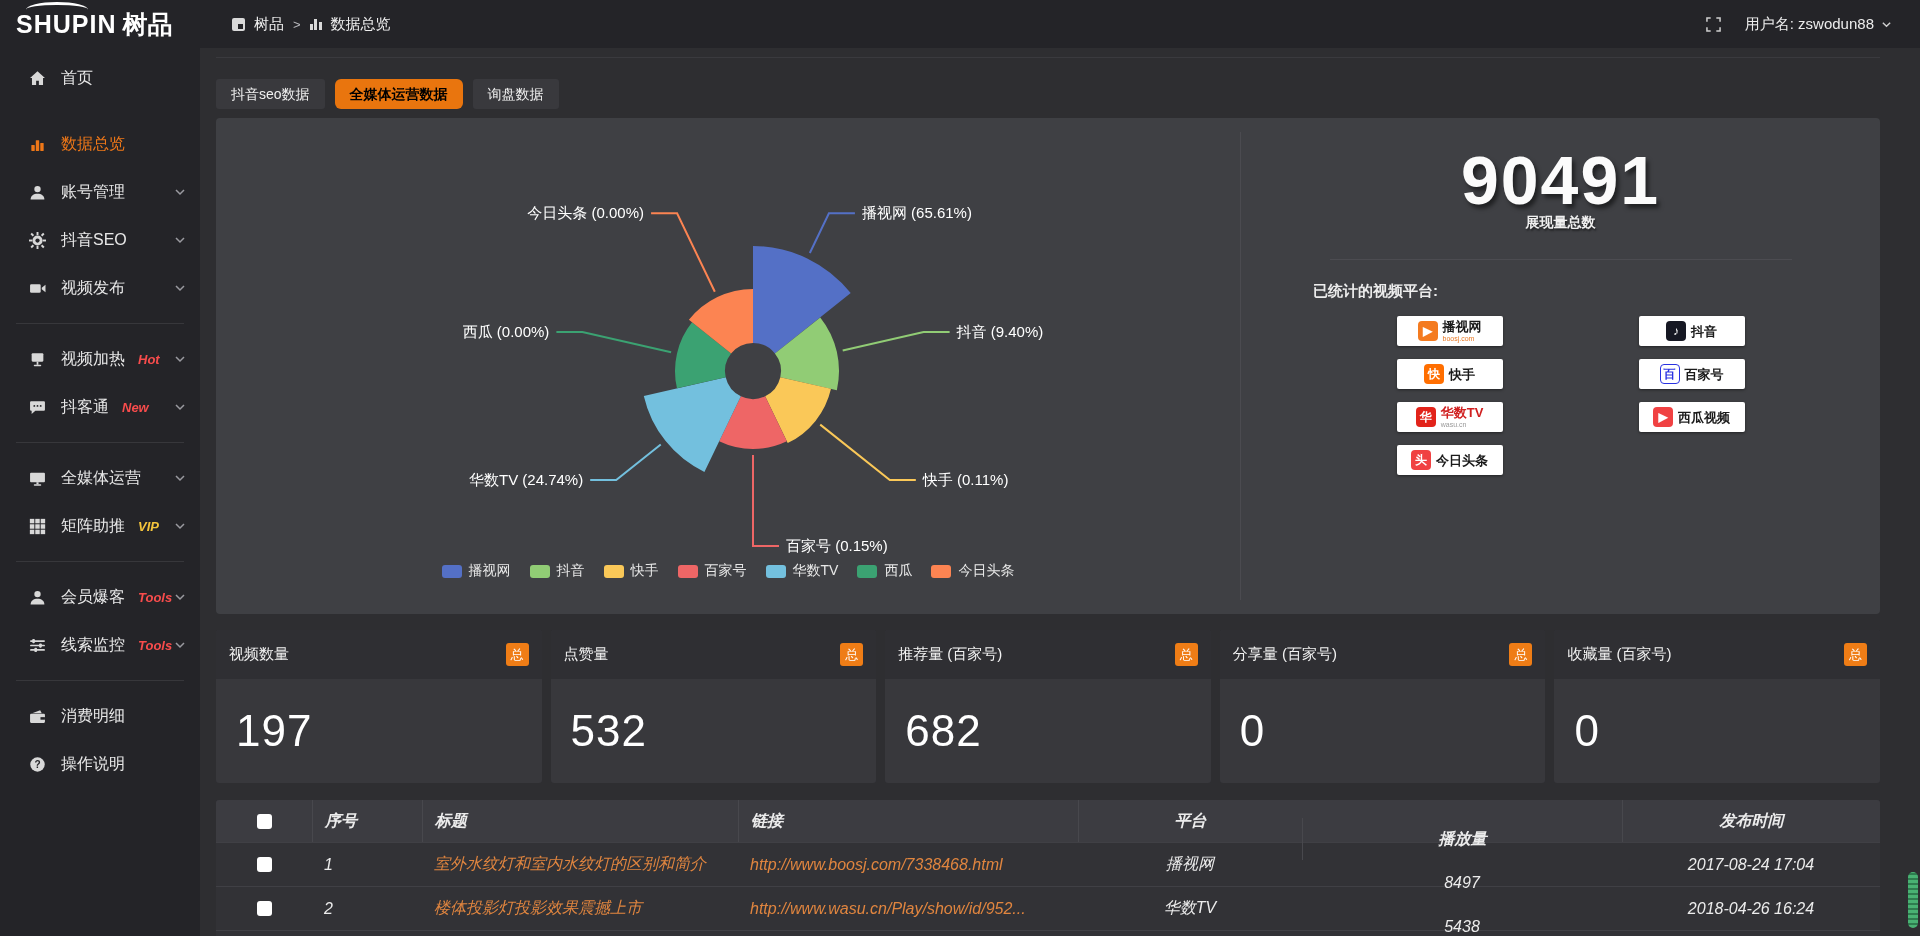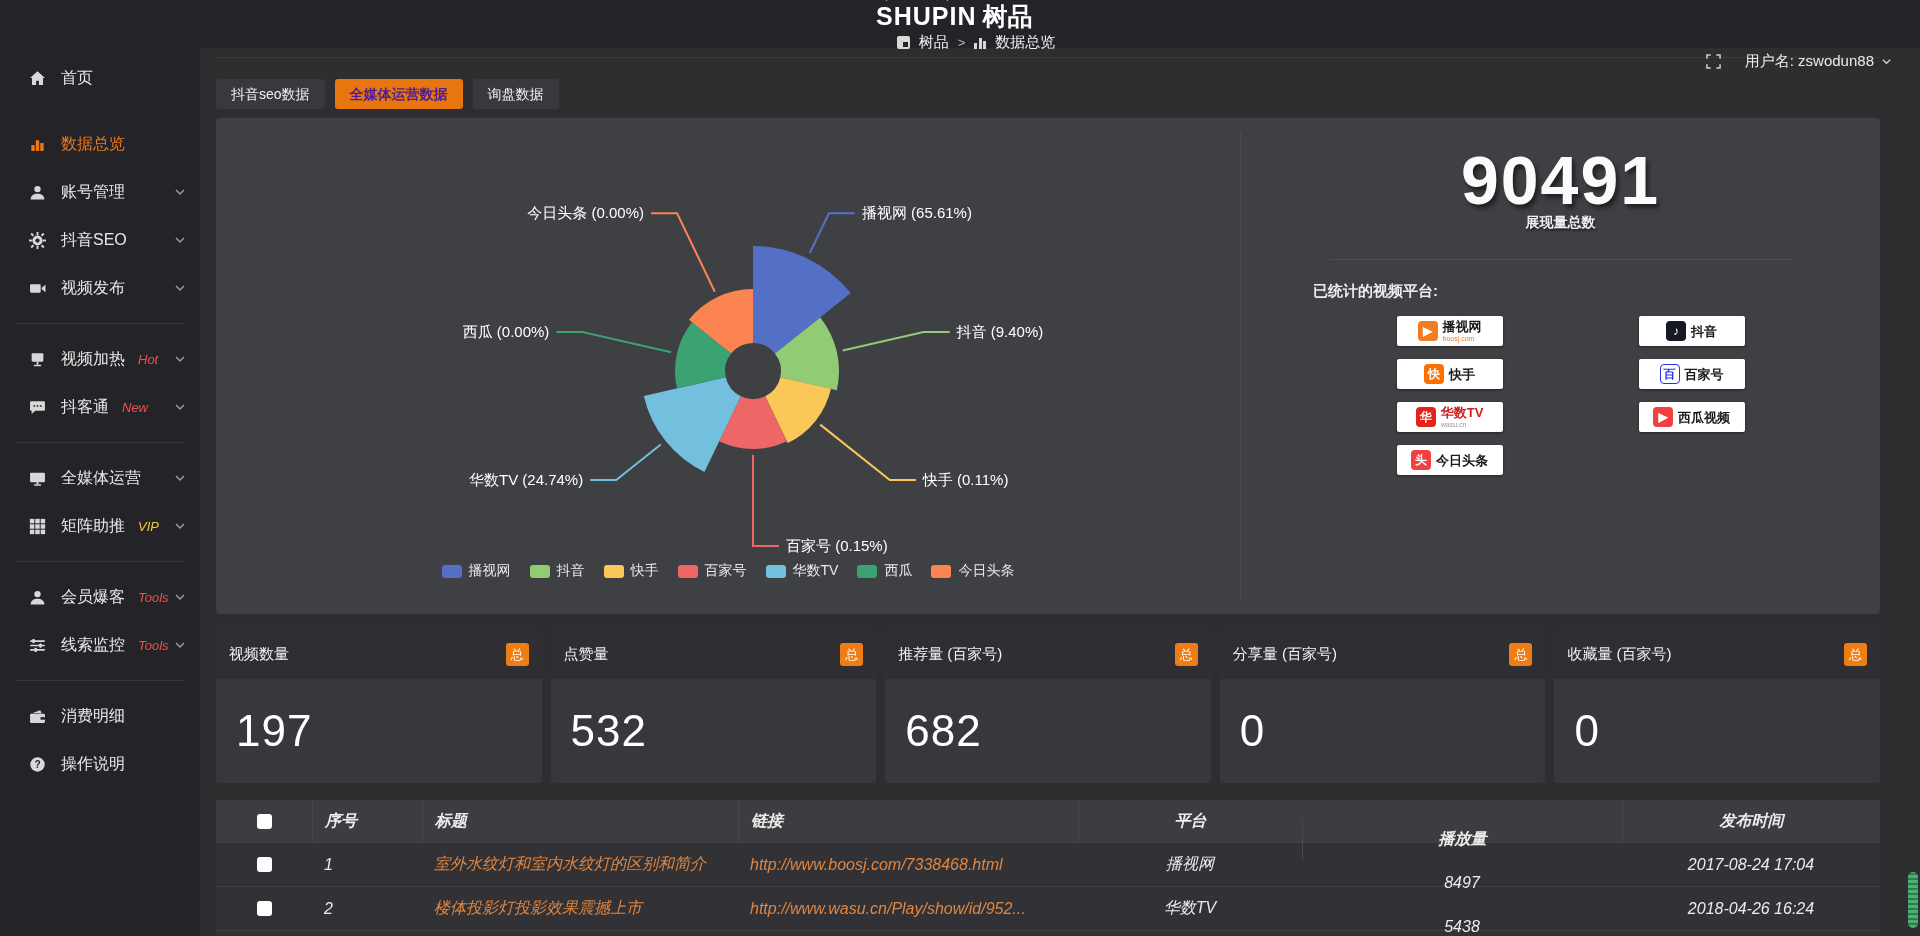--- a/index.html
+++ b/index.html
@@ -3,50 +3,50 @@
 <meta charset="utf-8">
 <style>
   * { box-sizing: border-box; }
   html,body { margin:0; padding:0; }
   body {
     width:1920px; height:936px; overflow:hidden; position:relative;
     background:#2e2e31; color:#ececec;
     font-family:"Liberation Sans", sans-serif;
   }
   
-  .topbar { position:absolute; top:0; left:0; width:1920px; height:48px; background:#242428; display:flex; align-items:center; z-index:20;flex-direction:column; }
+  .topbar { position:absolute; top:0; left:0; width:1920px; height:48px; background:#242428; display:flex; align-items:center; z-index:20; }
   .logo { width:200px; padding-left:16px; display:flex; align-items:baseline; gap:6px; }
   .logo-en { font-size:25px; font-weight:800; letter-spacing:1px; color:#fff; position:relative; }
   .logo-en::before { content:""; position:absolute; top:-8px; left:10px; width:62px; height:12px; border-top:3px solid #fff; border-radius:50%; }
   .logo-cn { font-size:25px; font-weight:800; color:#fff; }
   .breadcrumb { display:flex; align-items:center; gap:9px; margin-left:32px; font-size:15px; color:#f0f0f0; }
   .crumb-sq { width:13px; height:13px; background:#d9d9d9; border-radius:2px; position:relative; }
   .crumb-sq::after { content:""; position:absolute; right:2px; bottom:2px; width:5px; height:5px; background:#242428; }
   .crumb-bars { display:flex; align-items:flex-end; gap:1.5px; height:12px; }
   .crumb-bars i { display:block; width:3px; background:#d9d9d9; }
   .crumb-sep { color:#b9b9bd; font-size:13px; }
   .topbar-right { margin-left:auto; display:flex; align-items:center; gap:24px; padding-right:28px; font-size:15px; }
   .fs-btn { cursor:pointer; display:flex; }
   .user { display:flex; align-items:center; gap:7px; cursor:pointer; }
   
   .sidebar { position:absolute; top:48px; left:0; bottom:0; width:200px; background:#242428; padding-top:6px; z-index:10;text-align:right; }
   .side-item { height:48px; display:flex; align-items:center; padding:0 14px 0 28px; font-size:16px; color:#e8e8e8; cursor:pointer; }
   .side-item .s-icon { width:18px; height:18px; margin-right:15px; display:flex; align-items:center; justify-content:center; }
   .side-item svg { fill:#d8d8d8; }
   .side-item.active { color:#ee7718; }
   .side-item.active svg { fill:#ee7718; }
-  .side-badge { font-style:italic; font-weight:normal; font-size:13px; margin-left:13px; }
+  .side-badge { font-style:italic; font-weight:bold; font-size:13px; margin-left:13px; }
   .side-chevron { margin-left:auto; display:flex; }
   .side-divider { height:1px; background:#37373b; margin:11px 16px; }
   
   .main { position:absolute; top:48px; left:200px; right:0; bottom:0; padding:0 40px 0 16px; }
   .top-divider { height:1px; background:#3a3a3e; margin-top:9px; }
   .tabs { display:flex; gap:10px; margin-top:21px; }
   .tab { height:30px; line-height:30px; padding:0 15px; background:#39393d; border-radius:3px; font-size:14px; color:#f0f0f0; cursor:pointer; }
-  .tab.active { background:#e9750e; color:#4c1d95; font-weight:bold; }
+  .tab.active { background:#e9750e; color:#000000; font-weight:bold;border-radius:6px; }
   
   .panel { margin-top:9px; height:496px; background:#3f4044; border-radius:4px; display:flex; position:relative; overflow:hidden; }
   .panel-left { width:1024px; position:relative; }
   .panel-left svg.rose { position:absolute; left:0; top:0; }
   .legend { position:absolute; left:0; right:0; bottom:34px; display:flex; justify-content:center; gap:19px; }
   .legend-item { display:flex; align-items:center; gap:7px; font-size:14px; color:#e8e8e8; cursor:pointer; }
   .legend-swatch { width:20px; height:13px; border-radius:3px; }
   .panel-divider { width:1px; background:#4b4b50; margin:14px 0; }
   .panel-right { flex:1; display:flex; flex-direction:column; align-items:center; padding-top:28px; }
   .big-number { font-size:68px; font-weight:800; color:#fbfbfb; letter-spacing:2px; text-shadow:3px 4px 4px rgba(0,0,0,.5); line-height:1; }

